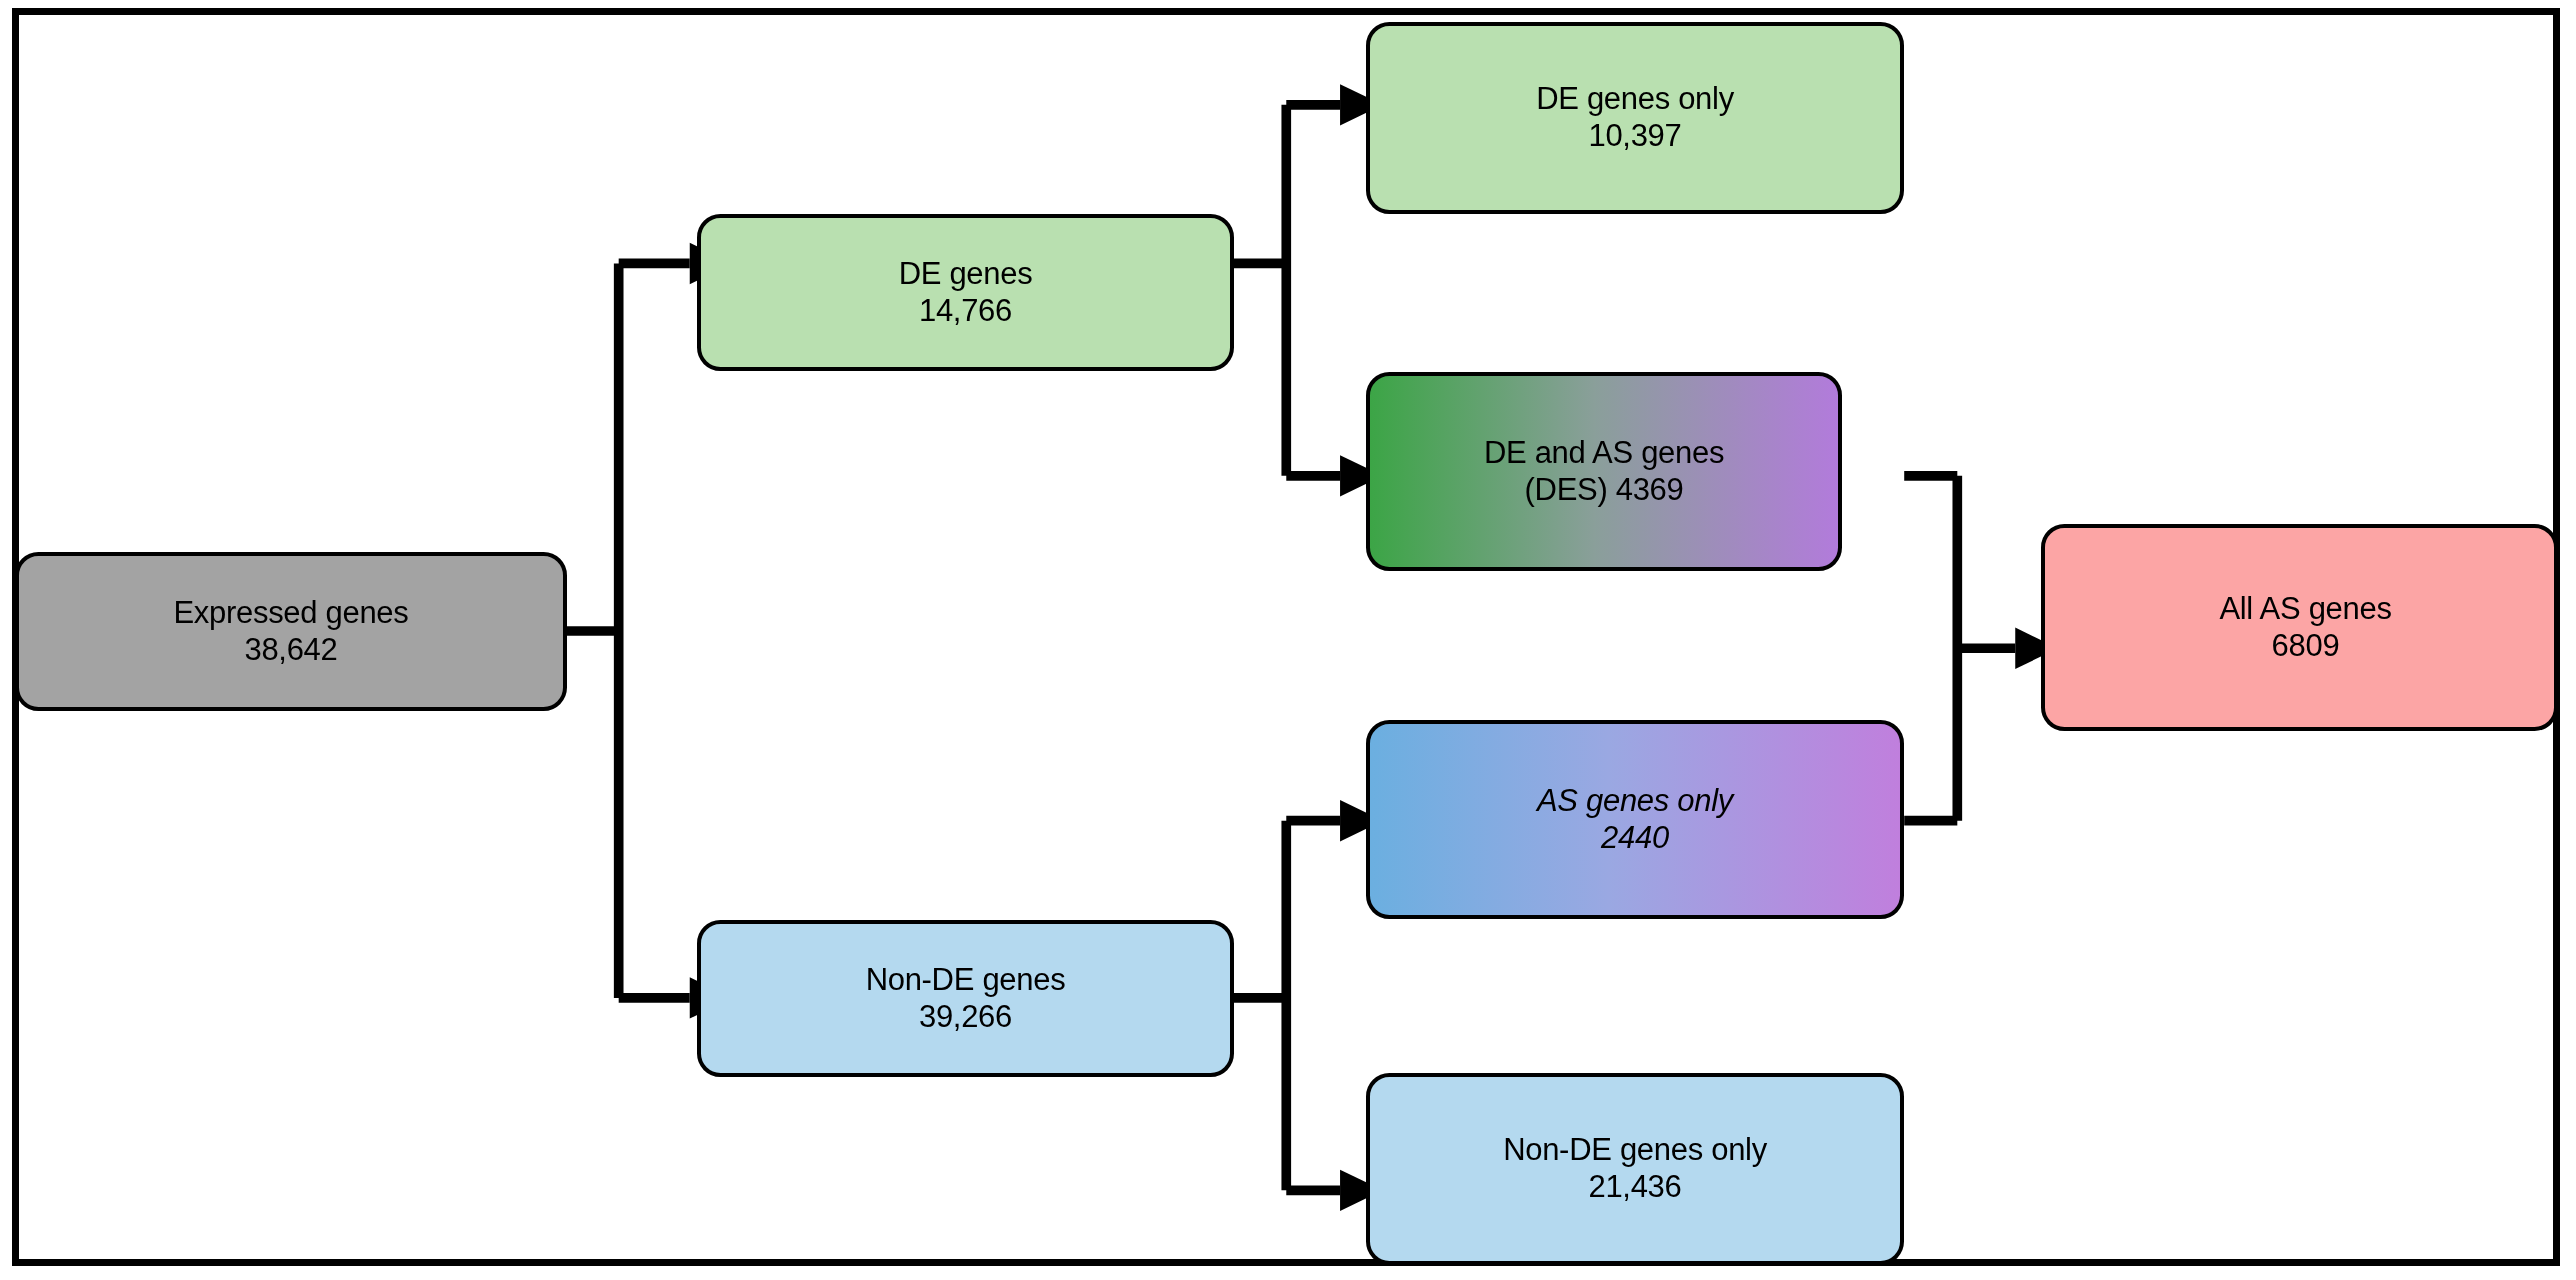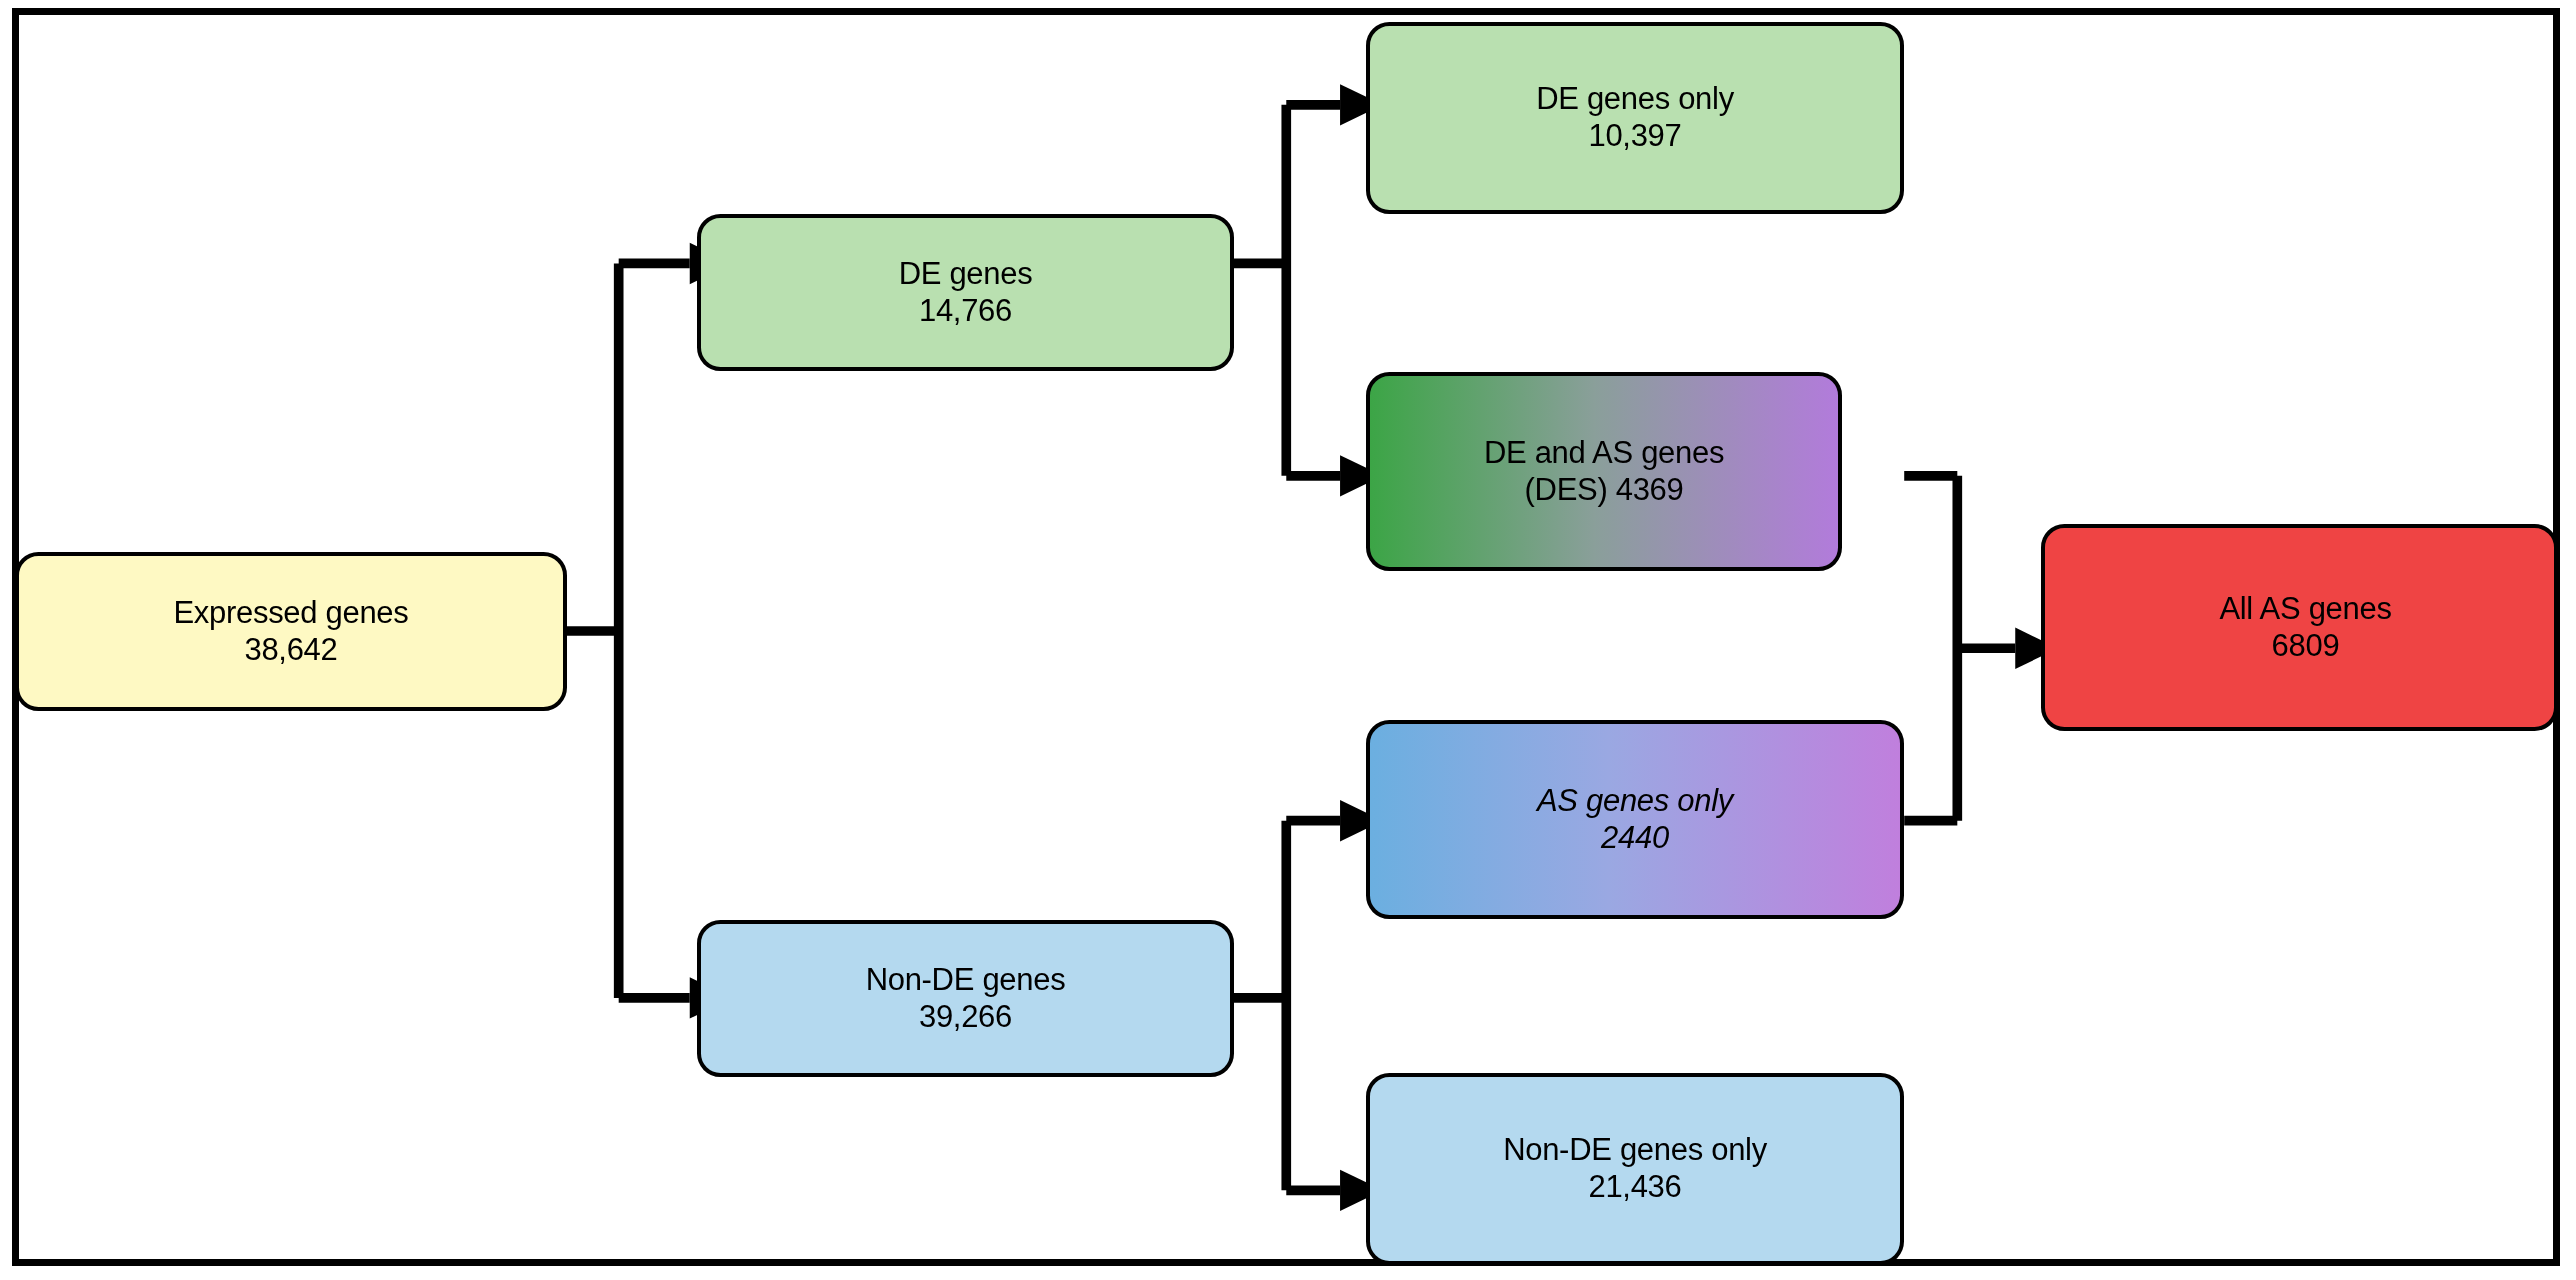--- a/index.html
+++ b/index.html
@@ -76,21 +76,21 @@
 
     <g>
       <path d="M 2761 690 L 2838 690"></path>
       <path d="M 2761 1190 L 2838 1190"></path>
       <path d="M 2838 690 L 2838 1190"></path>
       <path d="M 2838 940 L 2922 940"></path>
       <polygon points="2922,910 2984,940 2922,970"></polygon>
     </g>
   </svg>
 
-  <div class="node" style="left:15px;top:552px;width:552px;height:159px;background:#fef9c3;">
+  <div class="node" style="left:15px;top:552px;width:552px;height:159px;background:#a3a3a3;">
     <span class="l1">Expressed genes</span>
     <span class="l2">38,642</span>
   </div>
 
   <div class="node" style="left:697px;top:214px;width:537px;height:157px;background:#b9e0b0;">
     <span class="l1">DE genes</span>
     <span class="l2">14,766</span>
   </div>
 
   <div class="node" style="left:697px;top:920px;width:537px;height:157px;background:#b4d9ef;">
@@ -111,19 +111,19 @@
   <div class="node" style="left:1366px;top:720px;width:538px;height:199px;background:linear-gradient(90deg,#6bafe0 0%,#9aa8e2 45%,#c07fdd 100%);font-style:italic;">
     <span class="l1">AS genes only</span>
     <span class="l2">2440</span>
   </div>
 
   <div class="node" style="left:1366px;top:1073px;width:538px;height:192px;background:#b4d9ef;">
     <span class="l1">Non-DE genes only</span>
     <span class="l2">21,436</span>
   </div>
 
-  <div class="node" style="left:2041px;top:524px;width:517px;height:207px;background:#ef4444;padding-left:12px;">
+  <div class="node" style="left:2041px;top:524px;width:517px;height:207px;background:#fca5a5;padding-left:12px;">
     <span class="l1">All AS genes</span>
     <span class="l2">6809</span>
   </div>
 
 </div>
 
 
 </body></html>

